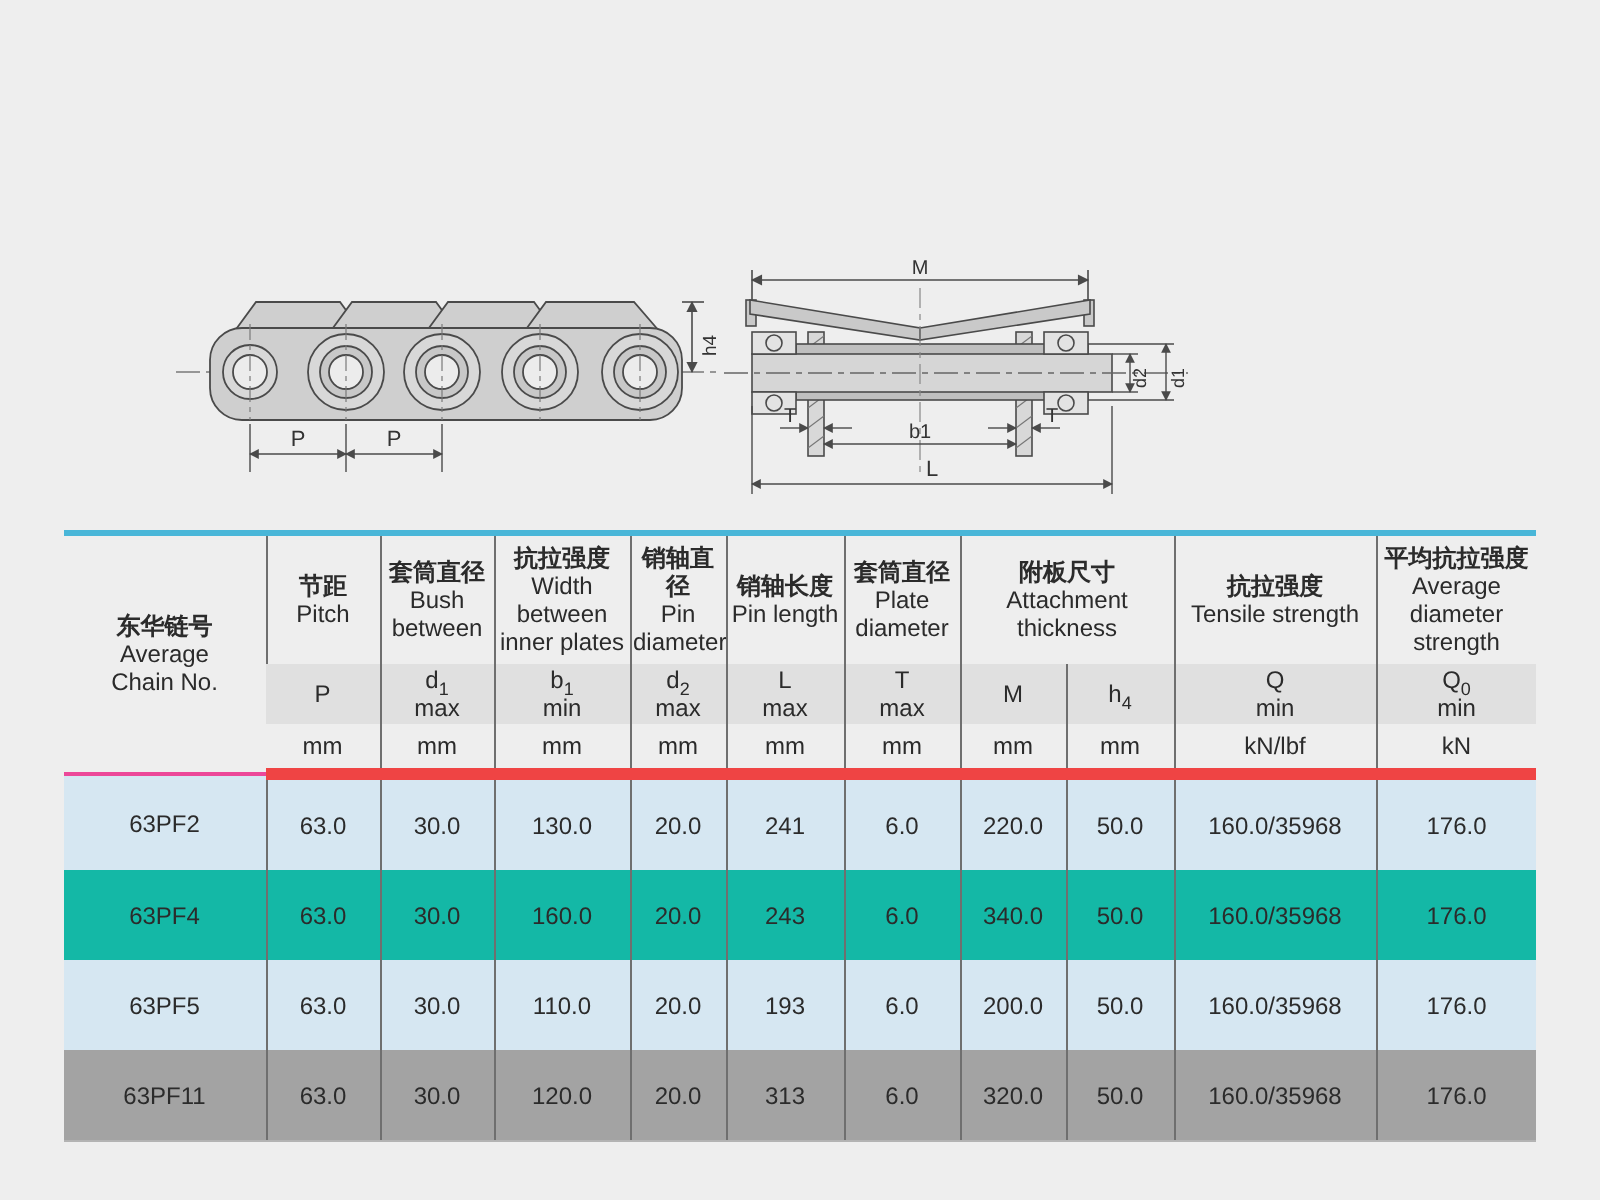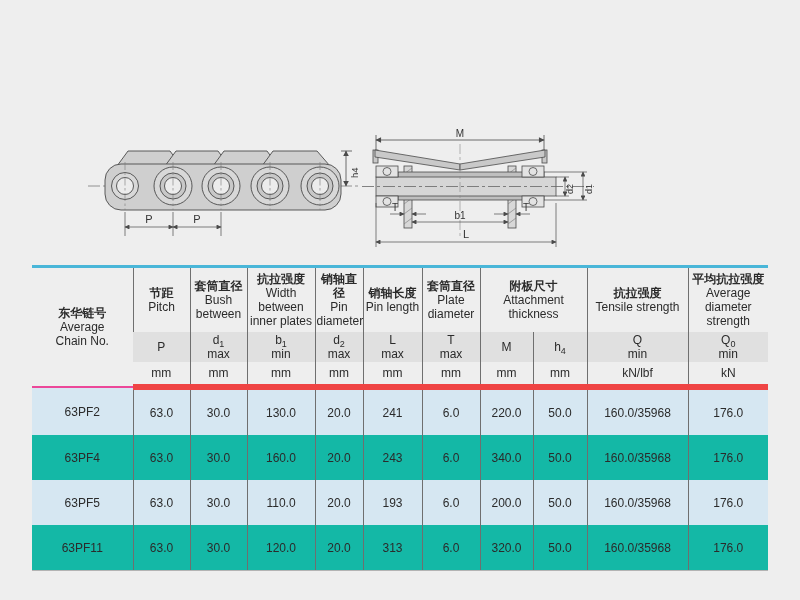--- a/index.html
+++ b/index.html
@@ -27,21 +27,21 @@
   table.spec th + th, table.spec td + td{border-left:1px solid #6f6f6f;}
   tr.name-row th{height:62px;}
   tr.sym-row th{height:28px;background:#e0e0e0;}
   tr.unit-row th{height:20px;border-bottom:6px solid #ef4444;}
   th.chain{border-bottom:2px solid #ec4899;}
   .zh{font-weight:bold;font-size:12px;}
   .en{font-size:12px;}
   sub{font-size:9px;line-height:0;}
   tr.rb{background:#d6e7f2;}
   tr.rg{background:#14b8a6;}
-  tr.rg2{background:#14b8a6;}
+  tr.rg2{background:#a3a3a3;}
   tbody tr:last-child td{border-bottom:1px solid #b3b3b3;}
   svg text{fill:#333;font-family:"Liberation Sans","DejaVu Sans",sans-serif;}
 </style>
 </head>
 <body>
 
 <svg id="side-view" class="drawing" width="284" height="122" viewBox="0 0 284 122">
   <defs>
     <marker id="a1" viewBox="0 0 10 10" refX="9" refY="5" markerWidth="9" markerHeight="7" orient="auto-start-reverse">
       <path d="M0,0L10,5L0,10z" fill="#4a4a4a"></path>

